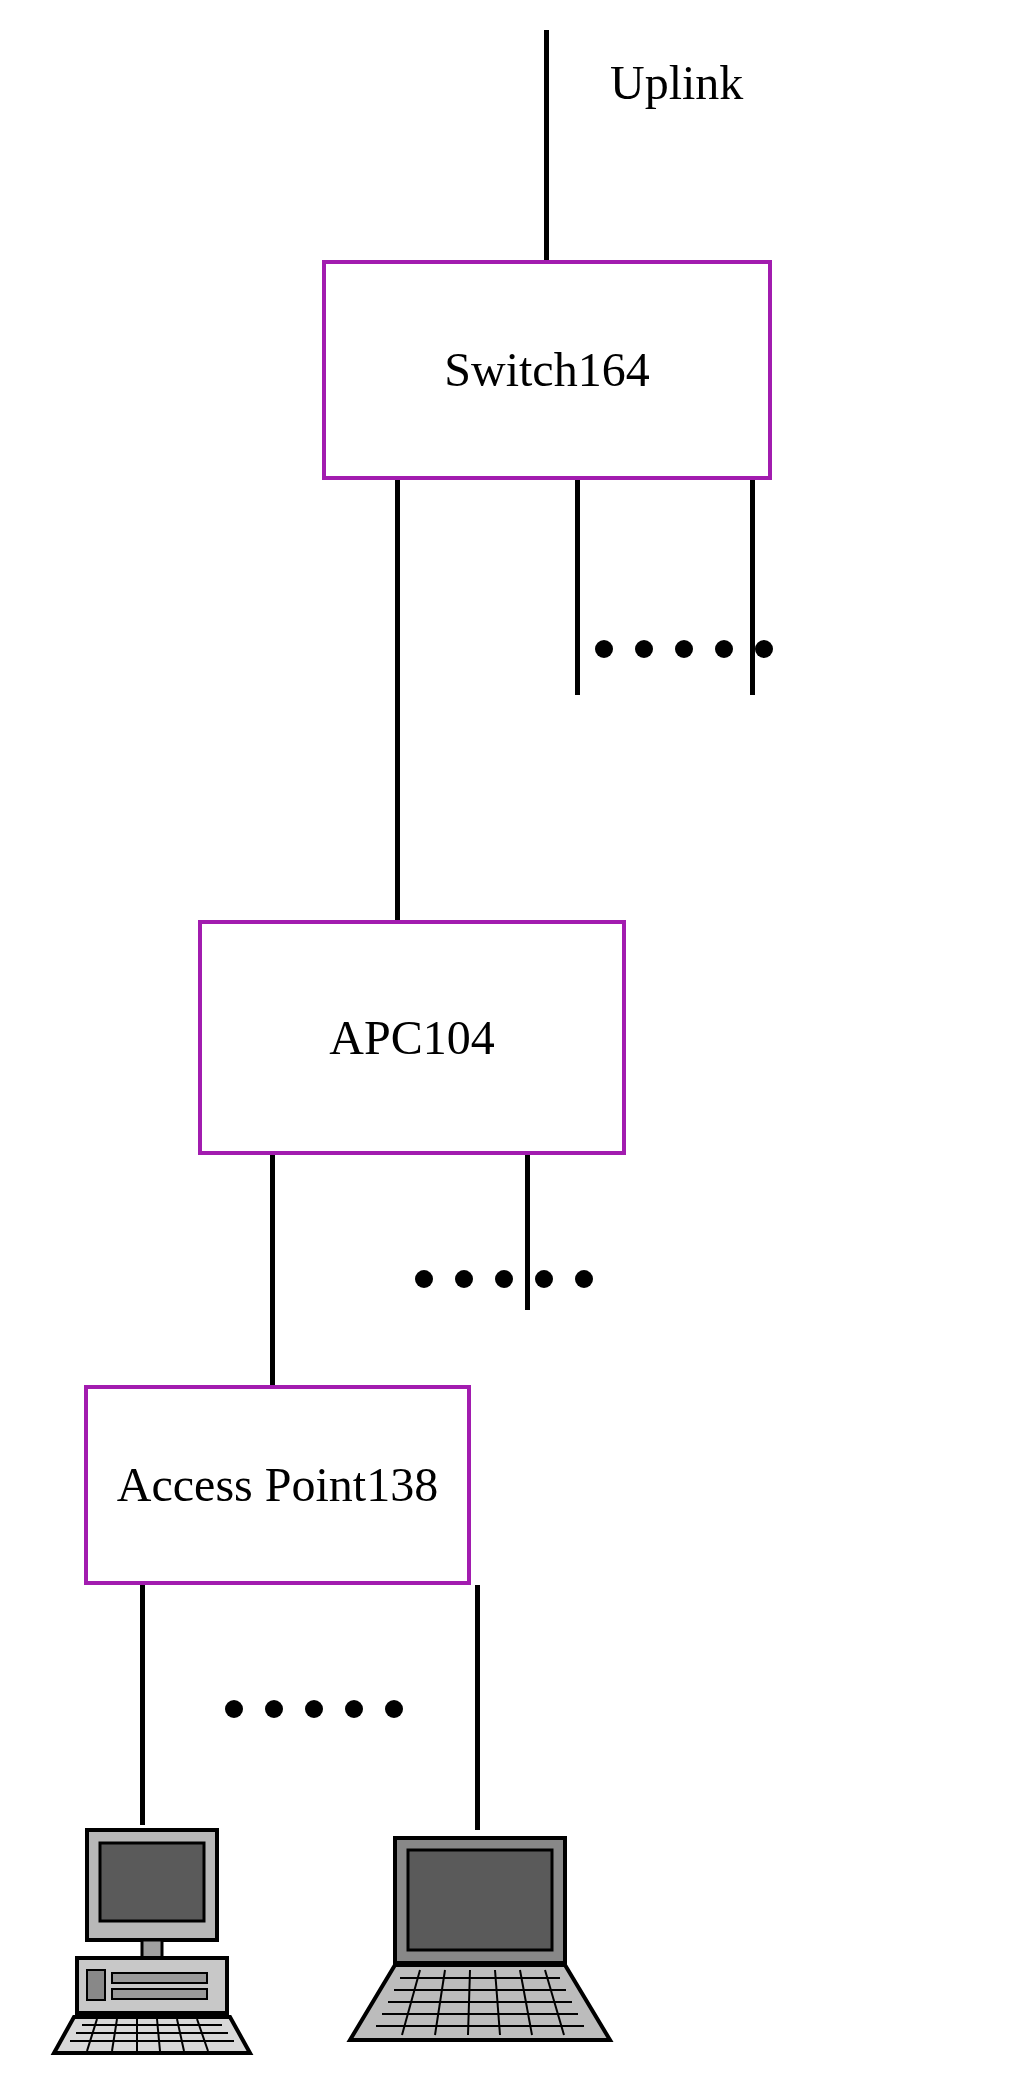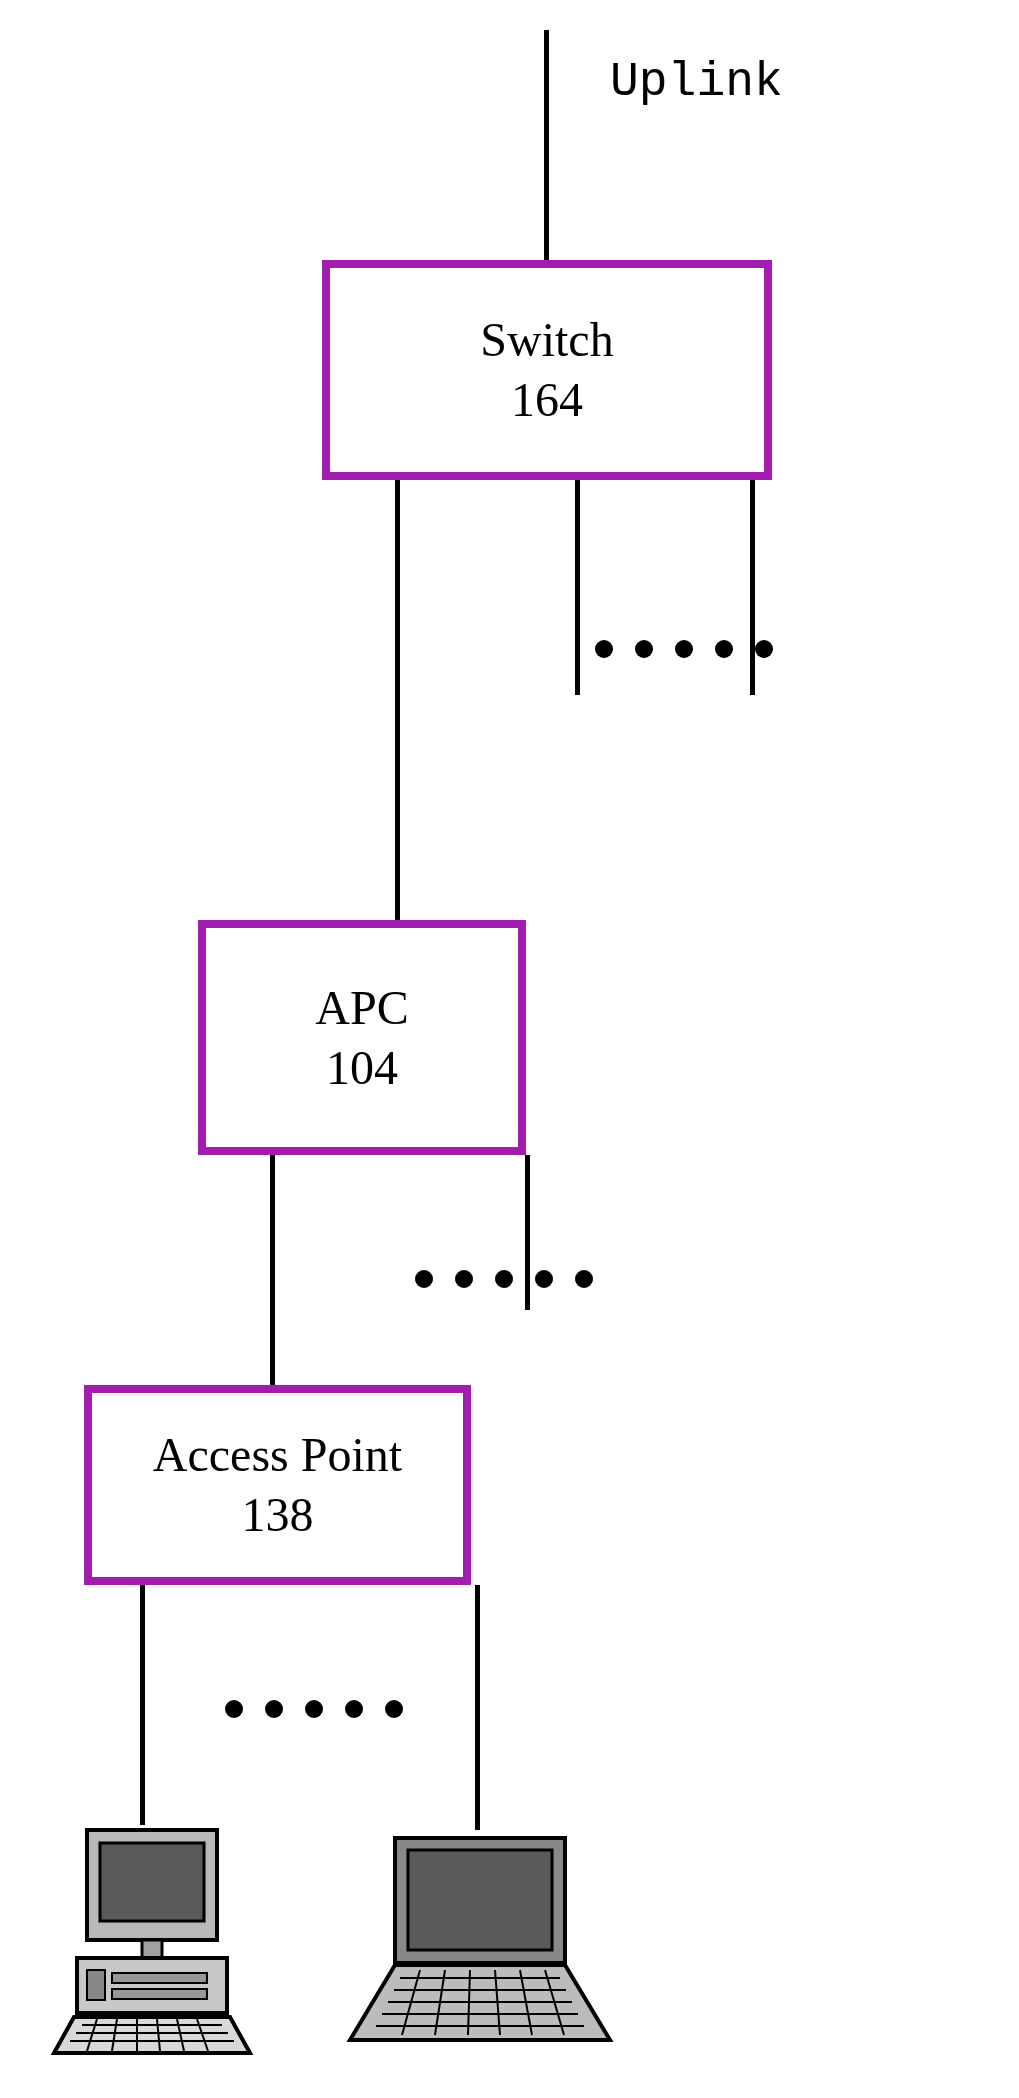--- a/index.html
+++ b/index.html
@@ -7,24 +7,24 @@
     margin: 0;
     padding: 0;
     width: 1019px;
     height: 2098px;
     background: #ffffff;
     font-family: "Times New Roman", Times, serif;
     position: relative;
   }
   .box {
     position: absolute;
-    border: 8px solid #a21caf;
+    border: 4px solid #a21caf;
     background: #ffffff;
     display: flex;
-    flex-direction: column;
+    flex-direction: row;
     align-items: center;
     justify-content: center;
     text-align: center;
     font-size: 48px;
     line-height: 1.25;
   }
   .label {
     position: absolute;
     font-size: 48px;
     color: #000;
@@ -52,42 +52,42 @@
   .desktop svg { display: block; }
   
   .laptop {
     position: absolute;
   }
   .laptop svg { display: block; }
 </style>
 </head>
 <body>
 
-<div class="label" style="left:610px; top:55px;font-family:Liberation Mono, monospace;">Uplink</div>
+<div class="label" style="left:610px; top:55px;">Uplink</div>
 
 <div class="vline" style="left:544px; top:30px; height:230px;"></div>
 
 <div class="box" style="left:322px; top:260px; width:450px; height:220px;">
   <div>Switch</div>
   <div>164</div>
 </div>
 
 <div class="vline" style="left:395px; top:480px; height:440px;"></div>
 <div class="vline" style="left:575px; top:480px; height:215px;"></div>
 <div class="vline" style="left:750px; top:480px; height:215px;"></div>
 
 <div class="dots" style="left:595px; top:640px;">
   <div class="dot"></div>
   <div class="dot"></div>
   <div class="dot"></div>
   <div class="dot"></div>
   <div class="dot"></div>
 </div>
 
-<div class="box" style="left:198px; top:920px; width:328px; height:235px;">
+<div class="box" style="left:198px; top:920px; width:428px; height:235px;">
   <div>APC</div>
   <div>104</div>
 </div>
 
 <div class="vline" style="left:270px; top:1155px; height:230px;"></div>
 <div class="vline" style="left:525px; top:1155px; height:155px;"></div>
 
 <div class="dots" style="left:415px; top:1270px;">
   <div class="dot"></div>
   <div class="dot"></div>

